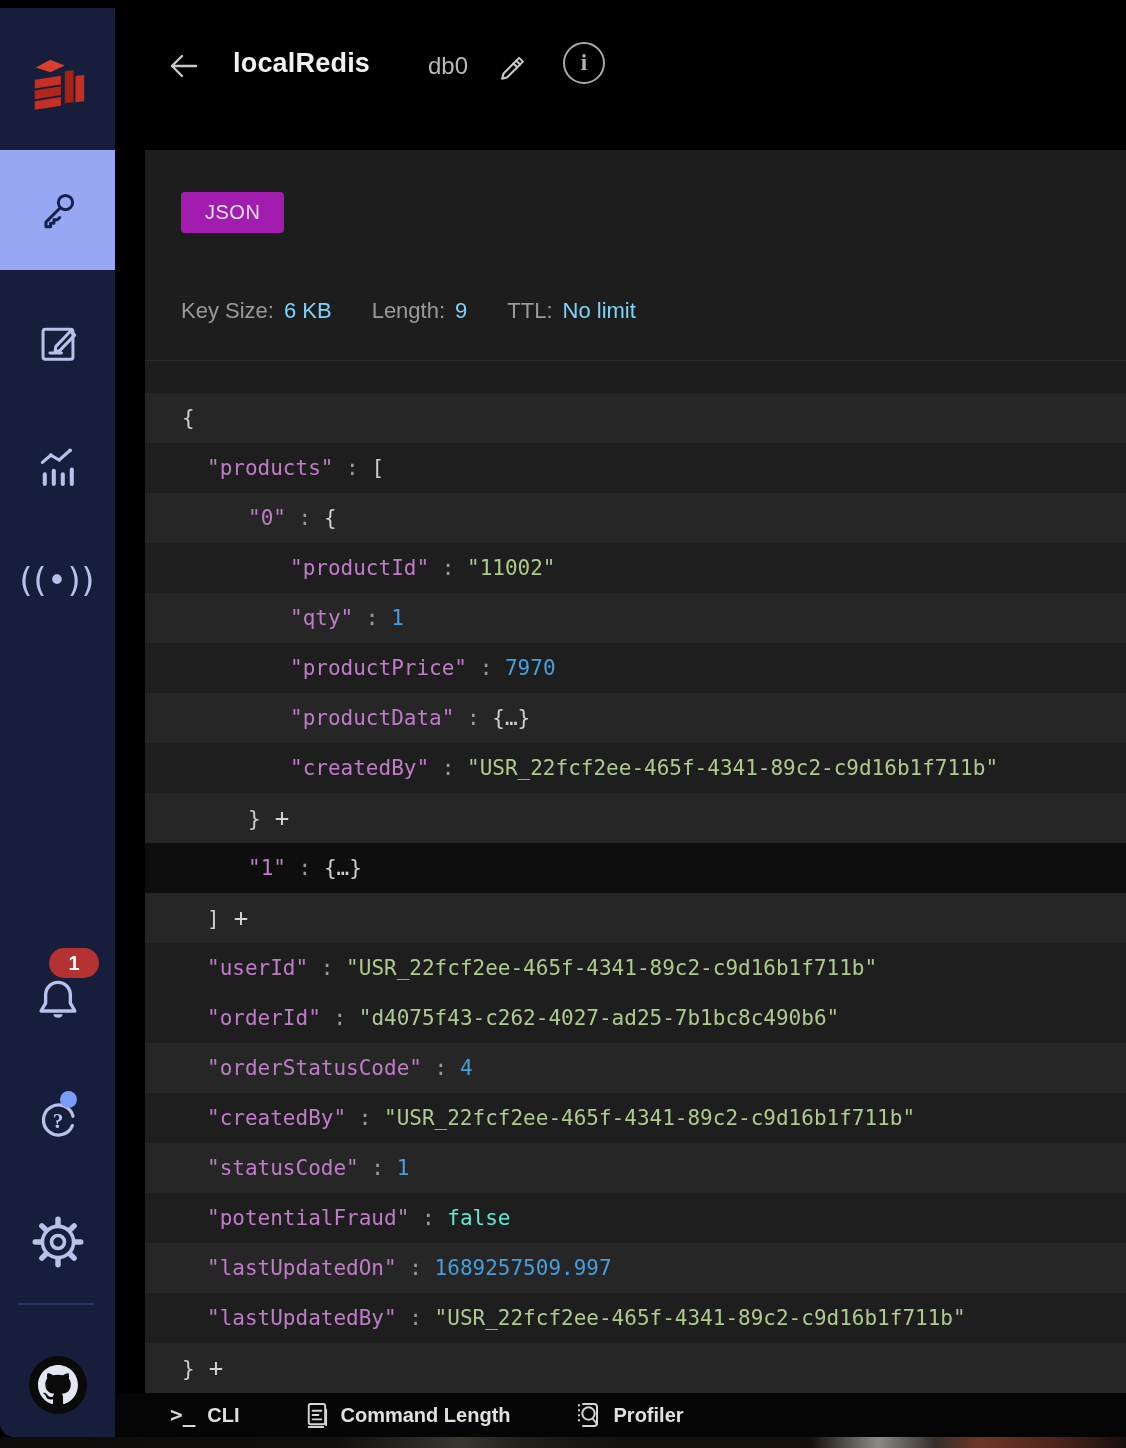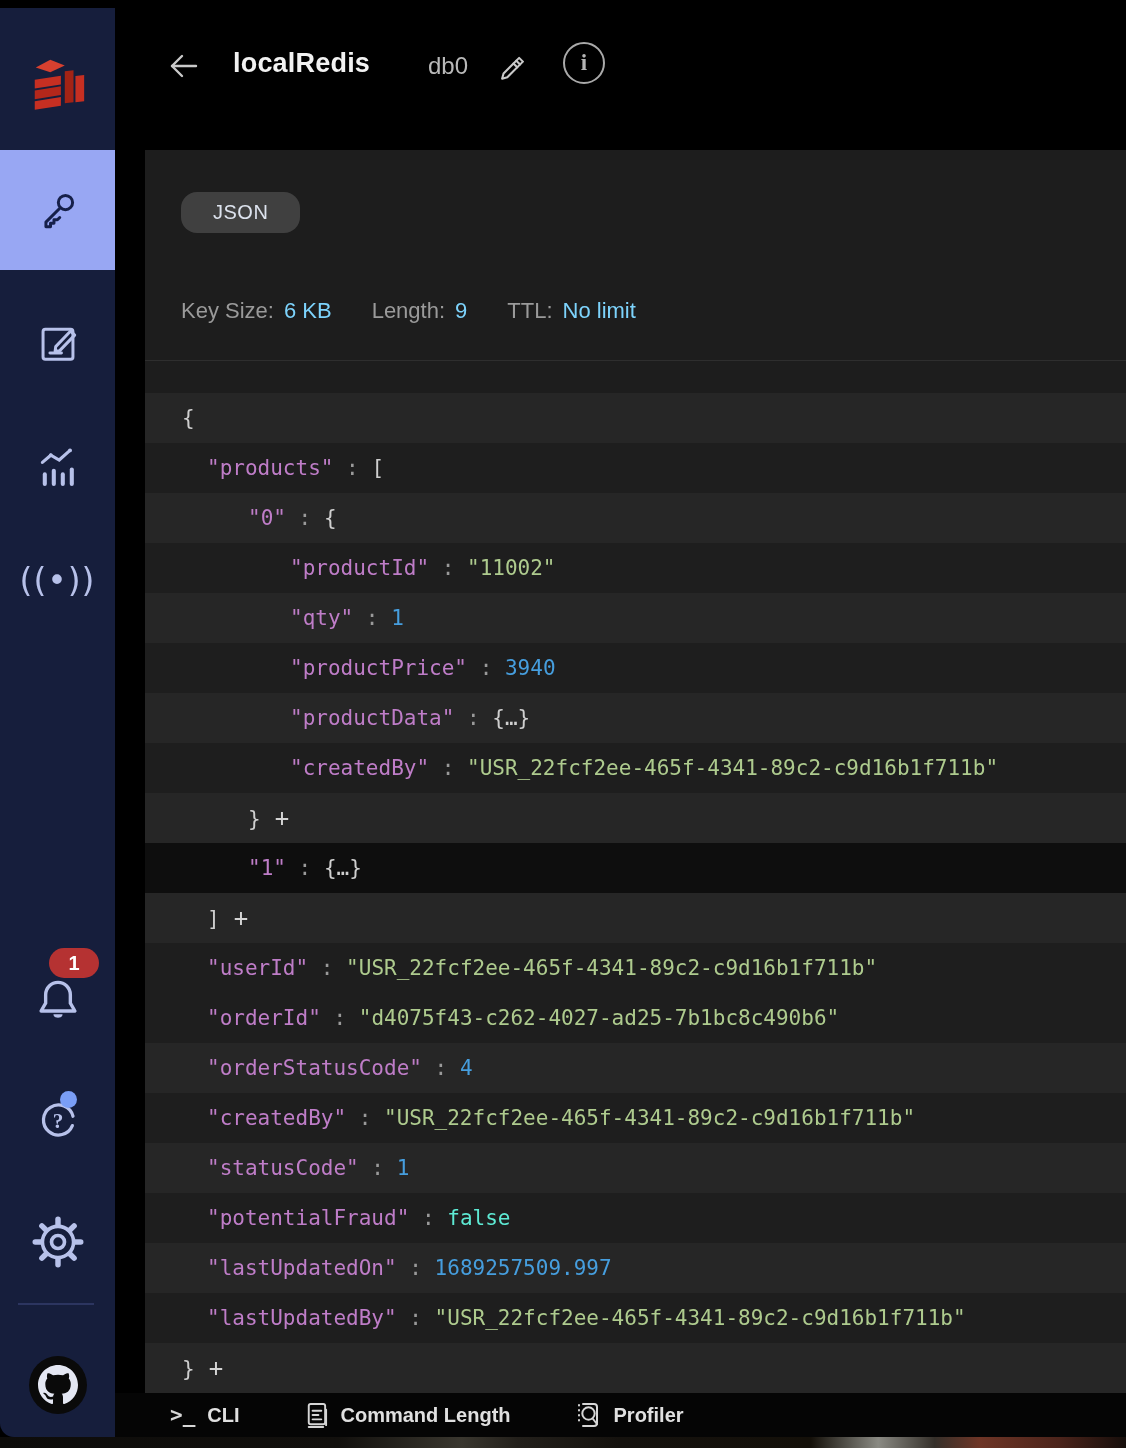--- a/index.html
+++ b/index.html
@@ -35,22 +35,22 @@
   #db-alias{position:absolute;left:118px;top:48px;font-size:27px;font-weight:700;color:#f2f2f2;letter-spacing:.2px;}
   #db-index{position:absolute;left:313px;top:52px;font-size:24px;color:#b9b9b9;}
   #edit-db-btn{position:absolute;left:378px;top:44px;width:40px;height:40px;color:#c9c9c9;cursor:pointer;display:flex;align-items:center;justify-content:center;}
   #info-btn{position:absolute;left:448px;top:42px;width:38px;height:38px;border:2.5px solid #a9a9a9;border-radius:50%;
             color:#b5b5b5;display:flex;align-items:center;justify-content:center;cursor:pointer;
             font-family:"Liberation Serif",serif;font-size:23px;font-weight:700;}
 
   
   #panel{position:absolute;left:145px;top:150px;width:981px;height:1243px;background:#1d1d1d;}
   #badge-row{position:absolute;left:36px;top:42px;display:flex;align-items:center;gap:34px;}
-  #type-badge{background:#404040;color:#dde3ee;font-size:20px;letter-spacing:.5px;
-              padding:9px 32px;border-radius:16px;}
+  #type-badge{background:#a21caf;color:#dde3ee;font-size:20px;letter-spacing:.5px;
+              padding:9px 24px;border-radius:4px;}
   #key-name{font-size:26px;font-weight:700;color:#ededed;letter-spacing:.2px;}
   #meta-row{position:absolute;left:36px;top:148px;display:flex;gap:40px;font-size:22px;color:#a9a9a9;}
   .meta-group{display:flex;gap:10px;}
   .meta-label{color:#9a9a9a;}
   .meta-value{color:#7dd3fc;}
   #meta-divider{position:absolute;left:0;top:210px;width:981px;border-top:1px solid #2e2e2e;}
 
   
   #json-rows{position:absolute;left:0;top:243px;width:981px;font-family:"DejaVu Sans Mono",monospace;font-size:21px;}
   .jrow{height:50px;line-height:50px;white-space:pre;cursor:pointer;}
@@ -224,21 +224,21 @@
     </div>
 
     <div id="meta-divider"></div>
 
     <div id="json-rows">
         <div class="jrow sh-light ind-0"><span class="jpunct">{</span></div>
         <div class="jrow sh-dark ind-1"><span class="jkey">"products"</span><span class="jcolon"> : </span><span class="jpunct">[</span></div>
         <div class="jrow sh-light ind-2"><span class="jkey">"0"</span><span class="jcolon"> : </span><span class="jpunct">{</span></div>
         <div class="jrow sh-dark ind-3"><span class="jkey">"productId"</span><span class="jcolon"> : </span><span class="jstr">"11002"</span></div>
         <div class="jrow sh-light ind-3"><span class="jkey">"qty"</span><span class="jcolon"> : </span><span class="jnum">1</span></div>
-        <div class="jrow sh-dark ind-3"><span class="jkey">"productPrice"</span><span class="jcolon"> : </span><span class="jnum">3940</span></div>
+        <div class="jrow sh-dark ind-3"><span class="jkey">"productPrice"</span><span class="jcolon"> : </span><span class="jnum">7970</span></div>
         <div class="jrow sh-light ind-3"><span class="jkey">"productData"</span><span class="jcolon"> : </span><span class="jpunct">{…}</span></div>
         <div class="jrow sh-dark ind-3"><span class="jkey">"createdBy"</span><span class="jcolon"> : </span><span class="jstr">"USR_22fcf2ee-465f-4341-89c2-c9d16b1f711b"</span></div>
         <div class="jrow sh-light ind-2"><span class="jpunct">}</span><span class="jplus">+</span></div>
         <div class="jrow sh-darkest ind-2"><span class="jkey">"1"</span><span class="jcolon"> : </span><span class="jpunct">{…}</span></div>
         <div class="jrow sh-light ind-1"><span class="jpunct">]</span><span class="jplus">+</span></div>
         <div class="jrow sh-dark ind-1"><span class="jkey">"userId"</span><span class="jcolon"> : </span><span class="jstr">"USR_22fcf2ee-465f-4341-89c2-c9d16b1f711b"</span></div>
         <div class="jrow sh-dark ind-1"><span class="jkey">"orderId"</span><span class="jcolon"> : </span><span class="jstr">"d4075f43-c262-4027-ad25-7b1bc8c490b6"</span></div>
         <div class="jrow sh-light ind-1"><span class="jkey">"orderStatusCode"</span><span class="jcolon"> : </span><span class="jnum">4</span></div>
         <div class="jrow sh-dark ind-1"><span class="jkey">"createdBy"</span><span class="jcolon"> : </span><span class="jstr">"USR_22fcf2ee-465f-4341-89c2-c9d16b1f711b"</span></div>
         <div class="jrow sh-light ind-1"><span class="jkey">"statusCode"</span><span class="jcolon"> : </span><span class="jnum">1</span></div>

